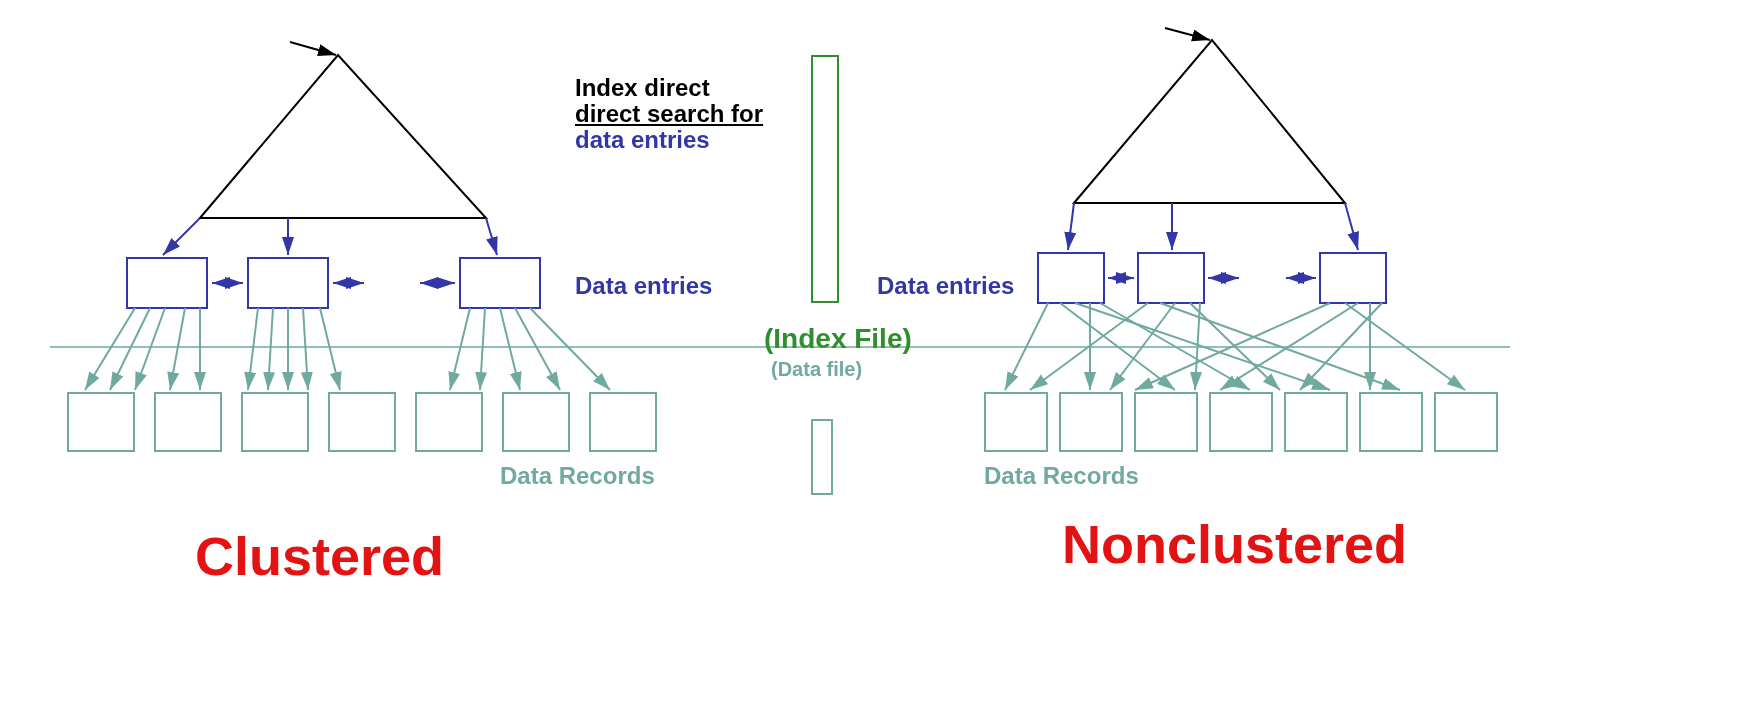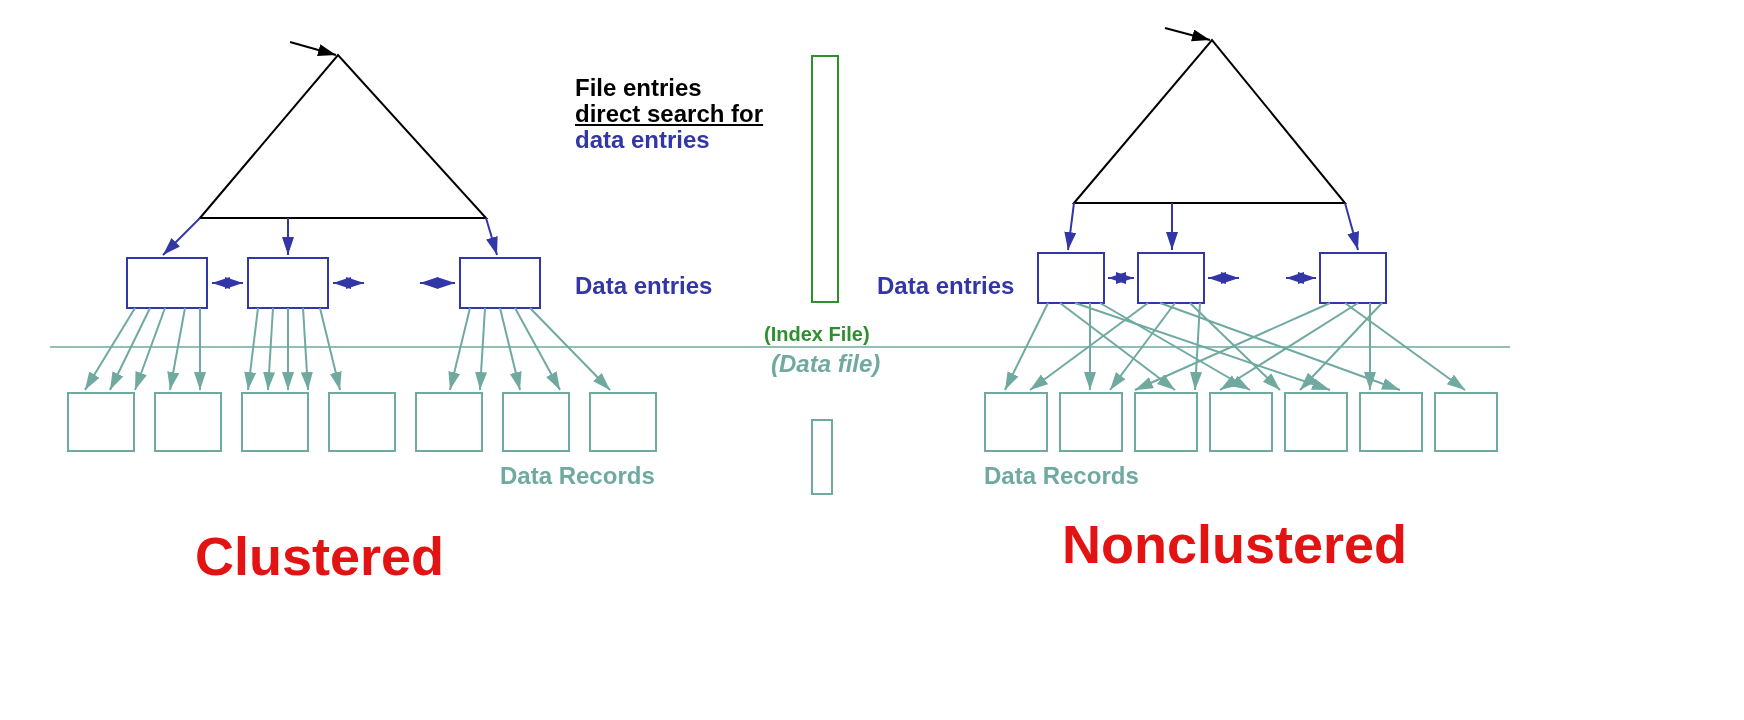--- a/index.html
+++ b/index.html
@@ -151,27 +151,27 @@
     <rect x="1435" y="393" width="62" height="58" fill="none" stroke="#6fa9a0" stroke-width="2"></rect>
   </g>
 
   <line x1="50" y1="347" x2="1510" y2="347" stroke="#6fa9a0" stroke-width="1.5"></line>
 
   <rect x="812" y="56" width="26" height="246" fill="none" stroke="#2f8f2f" stroke-width="2"></rect>
 
   <rect x="812" y="420" width="20" height="74" fill="none" stroke="#6fa9a0" stroke-width="2"></rect>
 </svg>
 
-<div class="label" style="left:575px; top:74px; font-size:24px; color:#000000;">File entries</div>
+<div class="label" style="left:575px; top:74px; font-size:24px; color:#000000;">Index direct</div>
 <div class="label" style="left:575px; top:100px; font-size:24px; color:#000000;text-decoration:underline;">direct search for</div>
 <div class="label" style="left:575px; top:126px; font-size:24px; color:#3236a6;">data entries</div>
 
 <div class="label" style="left:575px; top:272px; font-size:24px; color:#3236a6;">Data entries</div>
 <div class="label" style="left:877px; top:272px; font-size:24px; color:#3236a6;">Data entries</div>
 
-<div class="label" style="left:764px; top:323px; font-size:20px; color:#2f8f2f;">(Index File)</div>
-<div class="label" style="left:771px; top:350px; font-size:24px; color:#6fa9a0;font-style:italic;">(Data file)</div>
+<div class="label" style="left:764px; top:323px; font-size:28px; color:#2f8f2f;">(Index File)</div>
+<div class="label" style="left:771px; top:358px; font-size:20px; color:#6fa9a0;">(Data file)</div>
 
 <div class="label" style="left:500px; top:462px; font-size:24px; color:#6fa9a0;">Data Records</div>
 <div class="label" style="left:984px; top:462px; font-size:24px; color:#6fa9a0;">Data Records</div>
 
 <div class="title" style="left:195px; top:525px;">Clustered</div>
 <div class="title" style="left:1062px; top:513px;">Nonclustered</div>
 
 </body></html>

